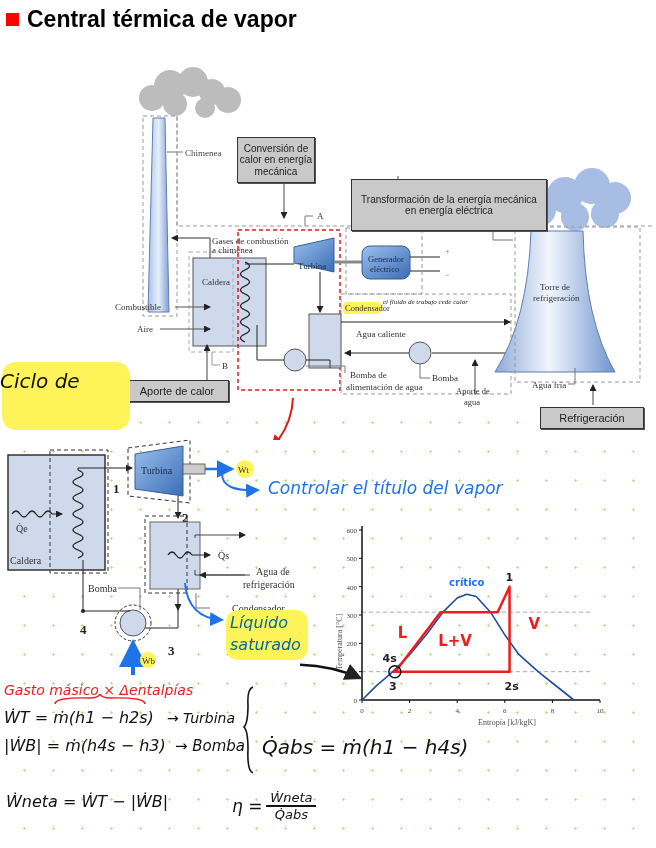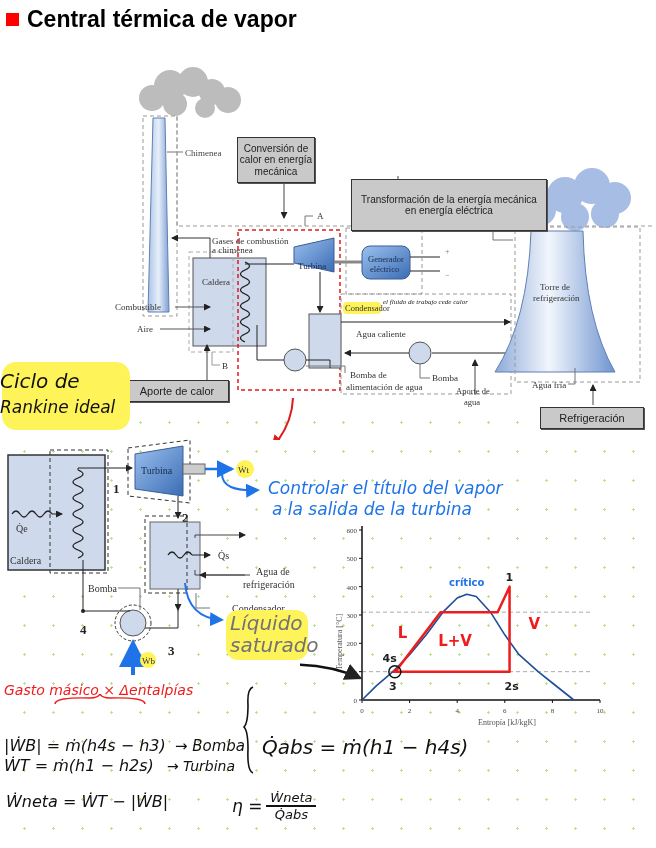--- a/index.html
+++ b/index.html
@@ -161,21 +161,20 @@
 </svg>
 
 <div class="abs gbox" style="left:237px;top:137px;width:78px;height:46px;">Conversión de calor en energía mecánica</div>
 <div class="abs gbox" style="left:351px;top:137px;width:196px;height:52px;padding:0 6px;margin-top:42px;">Transformación de la energía mecánica en energía eléctrica</div>
 <div class="abs gbox" style="left:125px;top:380px;width:104px;height:22px;font-size:11px;">Aporte de calor</div>
 <div class="abs gbox" style="left:540px;top:407px;width:104px;height:22px;font-size:11px;">Refrigeración</div>
 
 <div class="abs hl" style="left:2px;top:362px;width:128px;height:68px;"></div>
 <div class="abs hand" style="left:0;top:368px;font-size:20px;line-height:26px;color:#111;">
   <div>Ciclo de</div>
-  <div style="font-size:17px">Rankine ideal</div>
 </div>
 
 <svg class="abs" style="left:0;top:430px" width="330" height="245">
 
   <rect x="8" y="25" width="97" height="115" fill="#cfd9ec" stroke="#333" stroke-width="1.5"></rect>
   <rect x="50" y="20" width="58" height="123" fill="none" stroke="#333" stroke-dasharray="4 3"></rect>
   <text x="10" y="134" font-size="10" fill="#333">Caldera</text>
   <path d="M12,84 q4,-6 8,0 q4,6 8,0 q4,-6 8,0 q4,6 8,0 q4,-6 8,0" fill="none" stroke="#222" stroke-width="1.3"></path>
   <line x1="52" y1="84" x2="62" y2="84" stroke="#222" marker-end="url(#arr)"></line>
   <text x="16" y="102" font-size="10" fill="#333">Q̇e</text>
@@ -220,24 +219,23 @@
   <text x="168" y="225" font-size="13" font-weight="bold" fill="#222">3</text>
   <line x1="133" y1="245" x2="133" y2="213" stroke="#1e73e8" stroke-width="4" marker-end="url(#arrB)"></line>
   <circle cx="148" cy="230" r="8" fill="#fff35a"></circle>
   <text x="142" y="234" font-size="9" fill="#333">Ẇb</text>
 
   <path d="M185,153 Q188,188 222,190" fill="none" stroke="#1e73e8" stroke-width="2" marker-end="url(#arrB)"></path>
 </svg>
 
 <div class="abs hand" style="left:268px;top:478px;font-size:17px;line-height:21px;color:#1e73e8;">
   <div>Controlar el título del vapor</div>
-  <div style="padding-left:4px">a la salida de la turbina</div>
 </div>
 <div class="abs hl" style="left:226px;top:610px;width:82px;height:50px;border-radius:12px;"></div>
-<div class="abs hand" style="left:230px;top:612px;font-size:20px;line-height:22px;color:#737373;">
+<div class="abs hand" style="left:230px;top:612px;font-size:16px;line-height:22px;color:#0369a1;">
   <div>Líquido</div>
   <div>saturado</div>
 </div>
 
 <svg class="abs" id="ts-chart" style="left:300px;top:520px" width="340" height="210">
   <text id="ylabel" x="0" y="0" font-size="8" fill="#555" transform="rotate(-90) translate(-150,42)">Temperatura [°C]</text>
   <text id="xlabel" x="178" y="205" font-size="8" fill="#555">Entropía [kJ/kgK]</text>
   <g id="chart-layer">
       <line x1="62" x2="292" y1="151.66666666666666" y2="151.66666666666666" stroke="#aaa" stroke-dasharray="4 3"></line>
       <line x1="62" x2="292" y1="92.16666666666666" y2="92.16666666666666" stroke="#aaa" stroke-dasharray="4 3"></line>
@@ -281,21 +279,21 @@
       <text x="138.16" y="126.16666666666667" font-size="15" fill="#ee1c1c" font-weight="bold" text-anchor="start" style="font-family: &quot;DejaVu Sans&quot;, sans-serif;">L+V</text>
       <text x="228.6" y="109.16666666666666" font-size="15" fill="#ee1c1c" font-weight="bold" text-anchor="start" style="font-family: &quot;DejaVu Sans&quot;, sans-serif;">V</text>
     </g>
   <path d="M-34,146 Q20,140 60,158" fill="none" stroke="#111" stroke-width="2.5" marker-end="url(#arr)"></path>
 </svg>
 
 <div class="abs hand" style="left:4px;top:682px;font-size:14px;color:#ee1c1c;">Gasto másico × Δentalpías</div>
 <svg class="abs" style="left:50px;top:694px" width="100" height="12">
   <path d="M5,10 Q5,3 40,4 Q48,4 50,0 Q52,4 60,4 Q95,3 95,10" fill="none" stroke="#ee1c1c" stroke-width="1.5"></path>
 </svg>
-<div class="abs hand" style="left:4px;top:708px;font-size:16px;color:#111;margin-top:48px;">
+<div class="abs hand" style="left:4px;top:708px;font-size:16px;color:#111;">
   <span>ẆT = ṁ(h1 − h2s)</span>
   <span style="margin-left:8px;font-size:14px">→ Turbina</span>
 </div>
 <div class="abs hand" style="left:4px;top:736px;font-size:16px;color:#111;">
   <span>|ẆB| = ṁ(h4s − h3)</span>
   <span style="margin-left:4px;font-size:15px">→ Bomba</span>
 </div>
 <svg class="abs" style="left:243px;top:685px" width="14" height="90">
   <path d="M10,2 Q4,4 5,20 Q5,38 1,42 Q5,46 5,64 Q4,86 10,88" fill="none" stroke="#111" stroke-width="1.6"></path>
 </svg>

